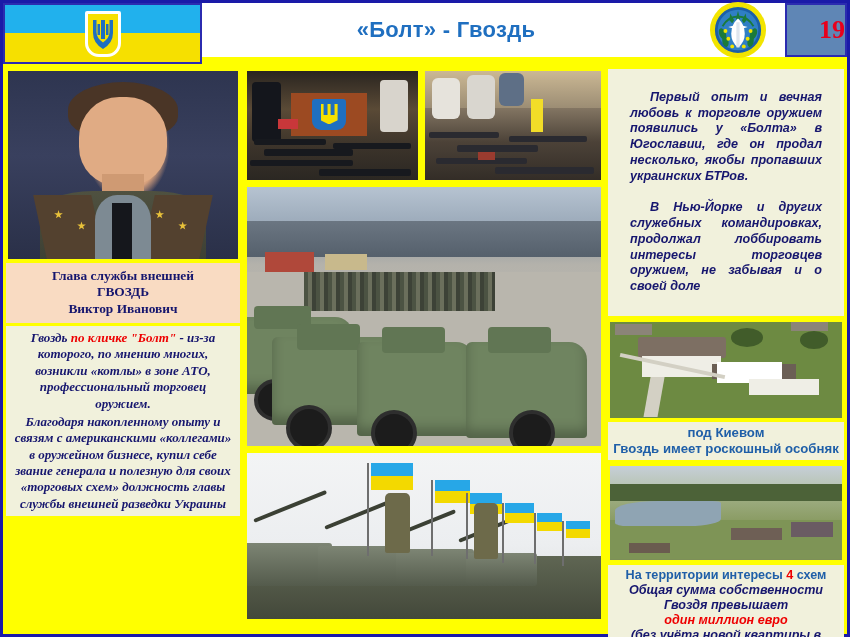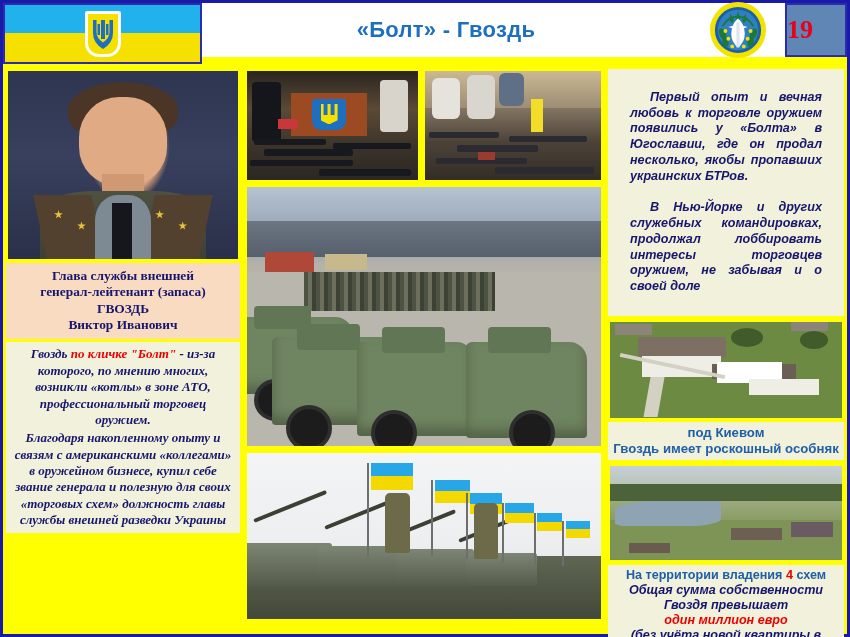--- a/index.html
+++ b/index.html
@@ -47,21 +47,21 @@
   .emblem-box {
     width:95px; flex:none; background:#ffffff;
     display:flex; align-items:center; justify-content:center;
   }
   .emblem { width:58px; height:58px; display:block; }
 
   .pagenum-box {
     width:62px; flex:none;
     background:#5f86b5;
     border:2px solid #2b2bb0;
-    display:flex; align-items:center; justify-content:flex-start;
+    display:flex; align-items:center; justify-content:flex-end;
   }
   .pagenum-box .num {
     color:#e8001c; font-size:26px; font-weight:bold;
     font-family:"Liberation Serif", serif;
   }
 
   
   #body {
     position:absolute; left:0; top:63px; width:844px; height:568px;
     display:flex; gap:0; background:#ffff00;
@@ -286,21 +286,20 @@
         <div class="pz p-shirt"></div>
         <div class="pz p-tie"></div>
         <div class="pz p-star1"></div>
         <div class="pz p-star2"></div>
         <div class="pz p-star3"></div>
         <div class="pz p-star4"></div>
       </div>
 
       <div class="cap-peach">
         <div>Глава службы внешней</div>
-        <div>генерал-лейтенант (запаса)</div>
         <div>ГВОЗДЬ</div>
         <div>Виктор Иванович</div>
       </div>
 
       <div class="cap-cream">
         <span>Гвоздь </span><span class="red">по кличке "Болт"</span><span> - из-за которого, по мнению многих, возникли «котлы» в зоне АТО, профессиональный торговец оружием.</span>
         <div style="height:2px"></div>
         <span>Благодаря накопленному опыту и связям с американскими «коллегами» в оружейном бизнесе, купил себе звание генерала и полезную для своих «торговых схем» должность главы службы внешней разведки Украины</span>
       </div>
     </div>
@@ -417,21 +416,21 @@
         <div class="pz l-sky"></div>
         <div class="pz l-forest"></div>
         <div class="pz l-field"></div>
         <div class="pz l-water"></div>
         <div class="pz l-h1"></div>
         <div class="pz l-h2"></div>
         <div class="pz l-h3"></div>
       </div>
 
       <div class="cap-final">
-        <div class="line1"><span>На территории владения </span><span class="red">4</span><span> схем</span></div>
+        <div class="line1"><span>На территории интересы </span><span class="red">4</span><span> схем</span></div>
         <div>Общая сумма собственности</div>
         <div>Гвоздя превышает</div>
         <div class="red">один миллион евро</div>
         <div>(без учёта новой квартиры в</div>
         <div>Киеве)</div>
       </div>
     </div>
 
   </div>
 </div>

